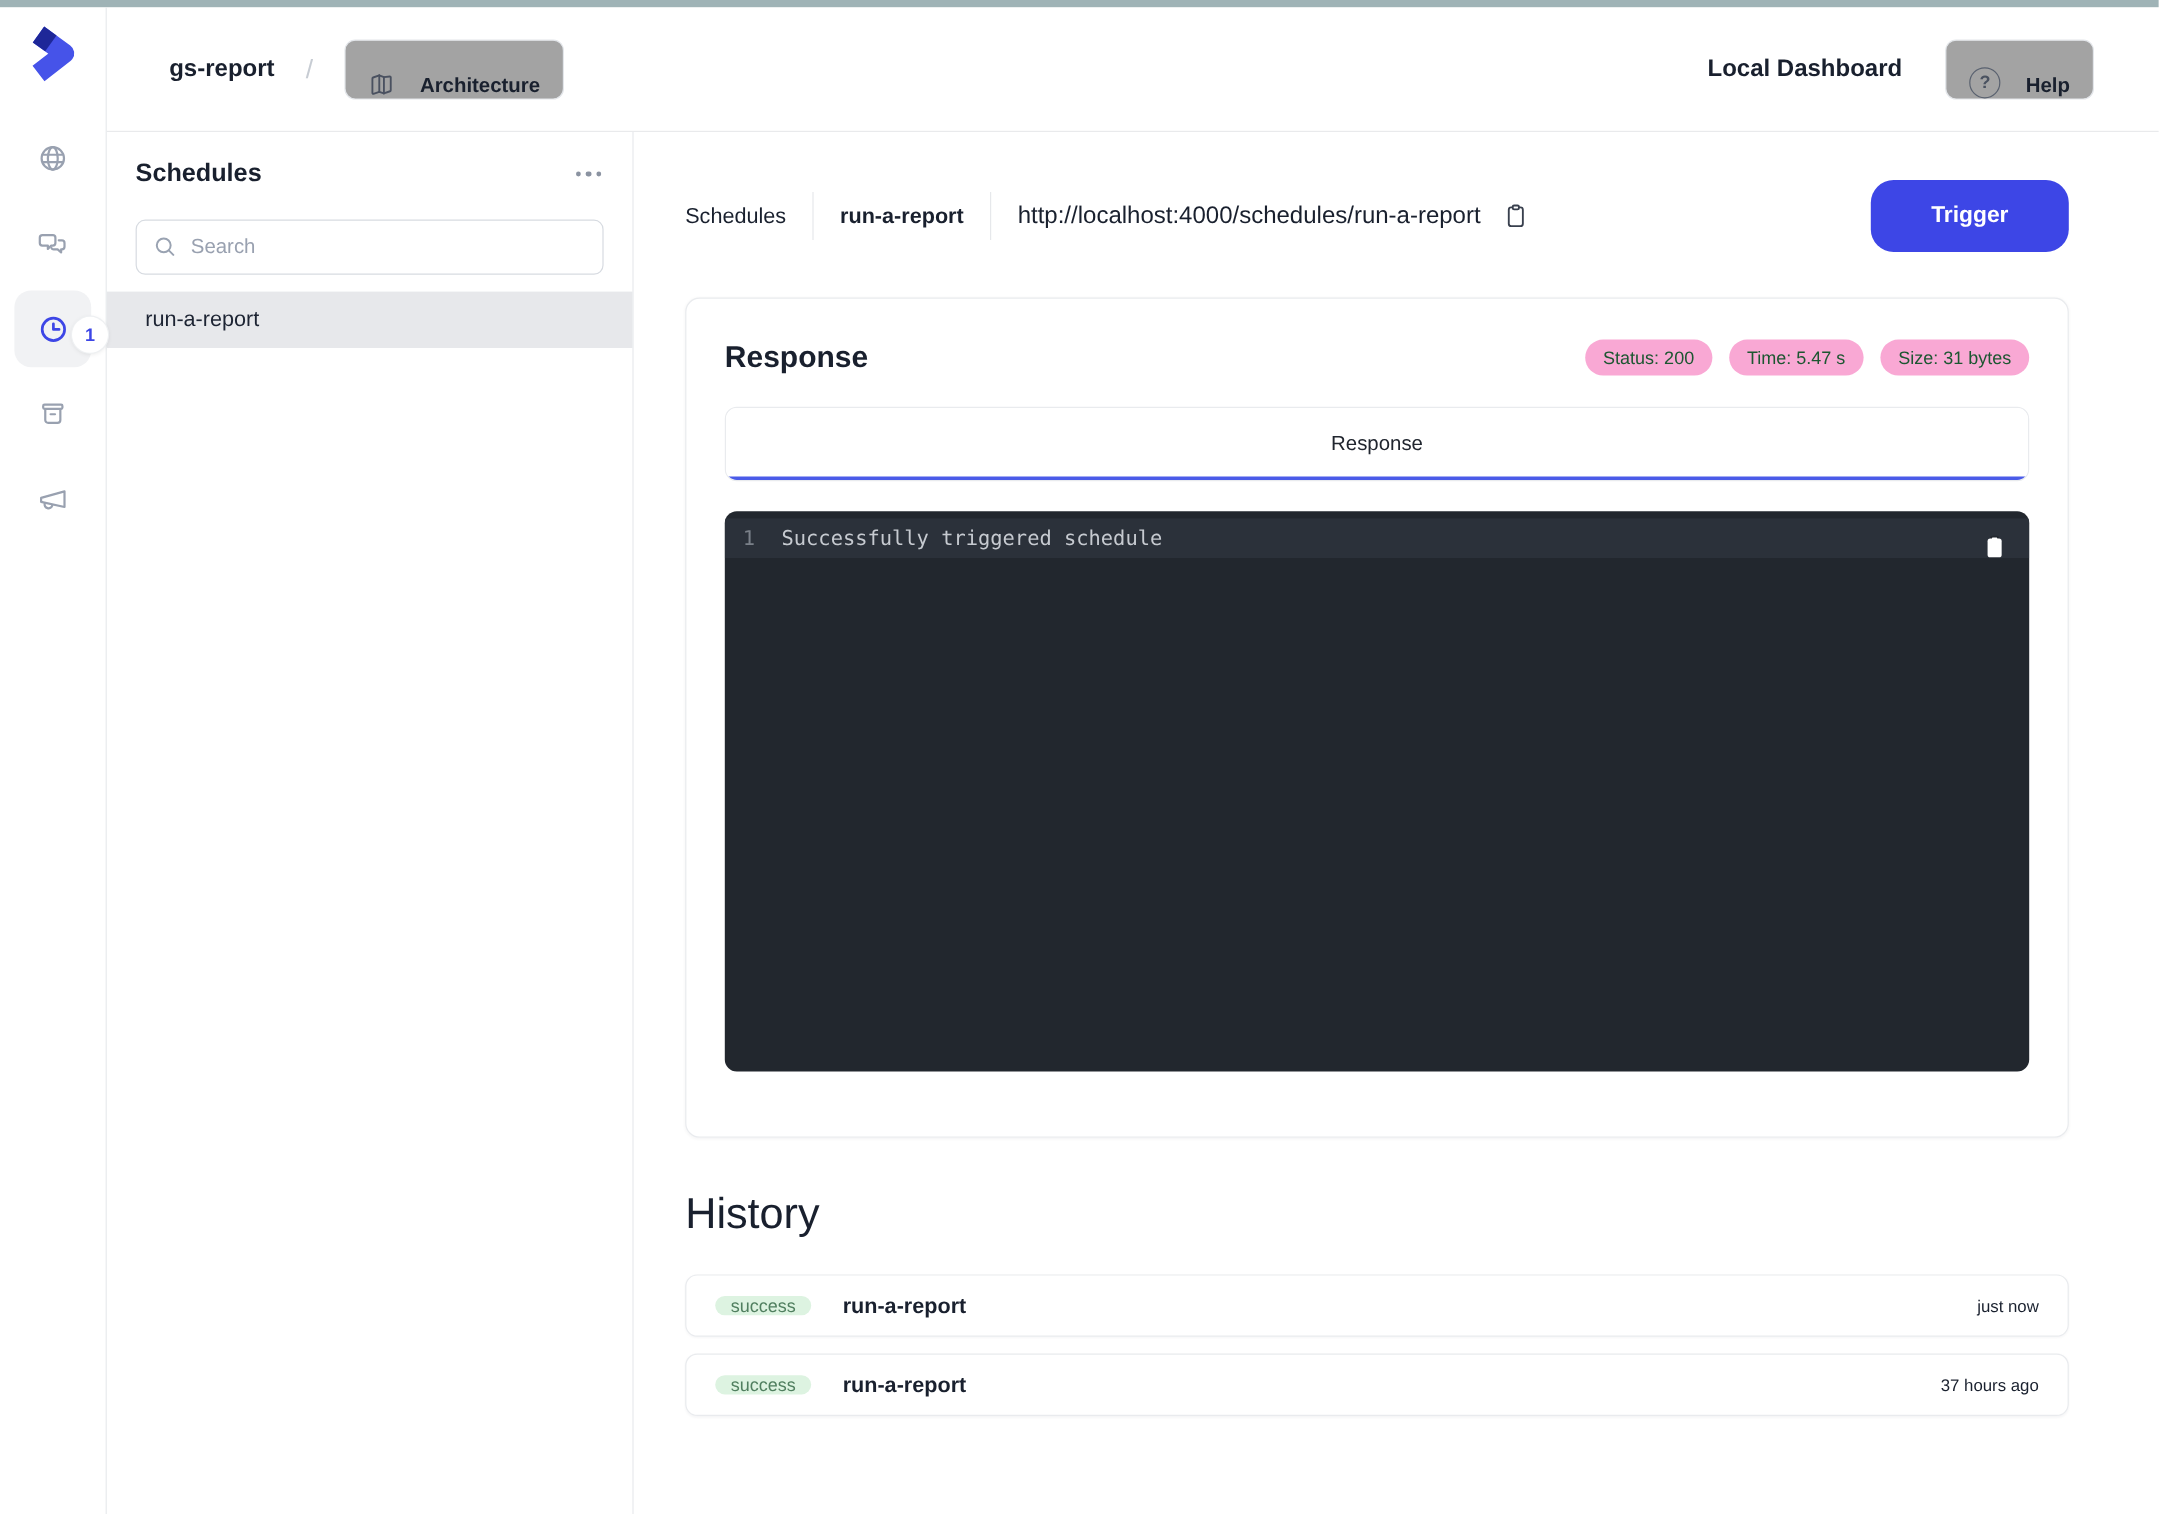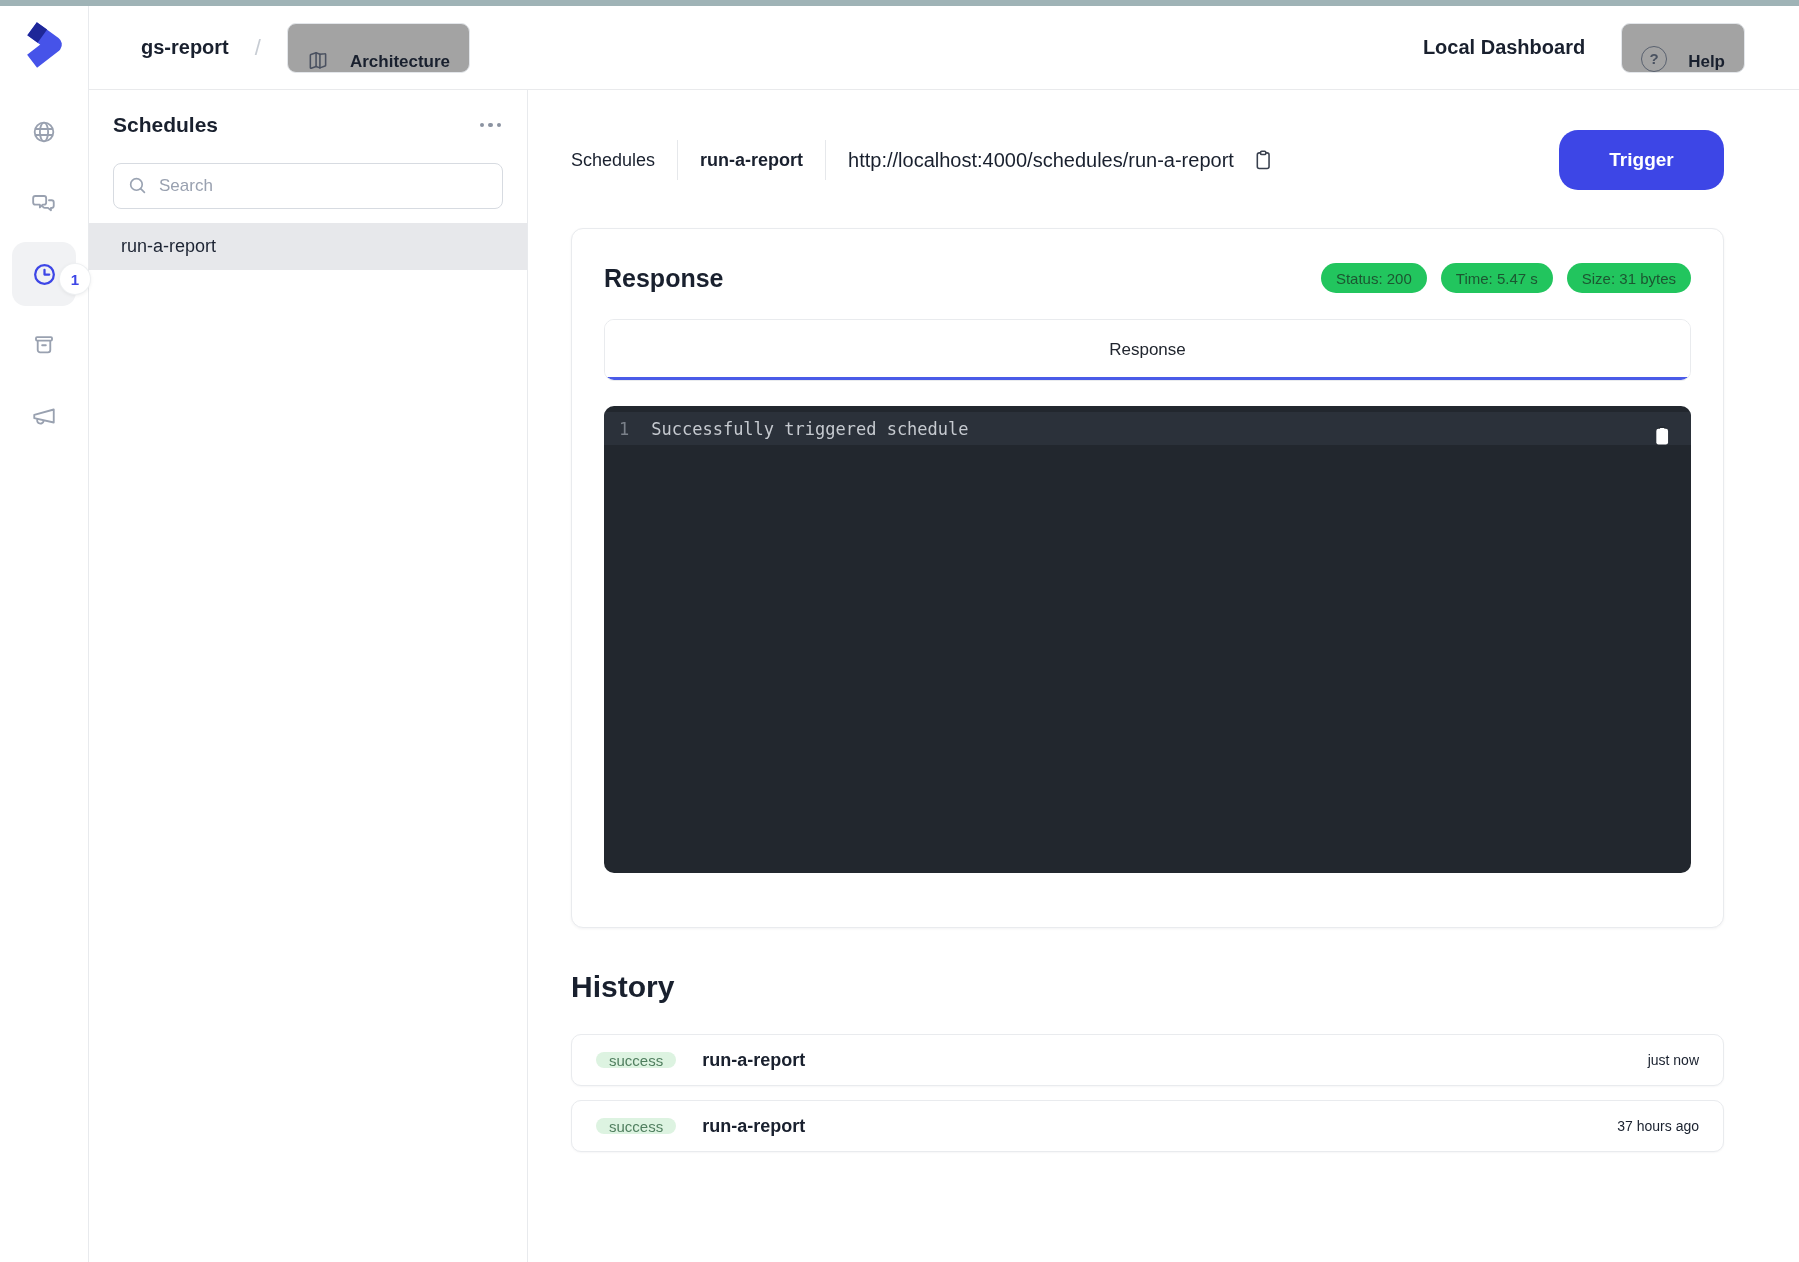--- a/index.html
+++ b/index.html
@@ -20,21 +20,21 @@
               align-items:center; justify-content:center; position:relative; cursor:pointer; }
   .nav-item.active { background:#f1f2f4; }
   .nav-badge { position:absolute; right:-14px; bottom:12px; width:30px; height:30px;
                background:#fff; border-radius:50%; box-shadow:0 0 0 1px #eef0f2, 0 1px 4px rgba(0,0,0,.10);
                color:#3d46e6; font-size:15px; font-weight:700;
                display:flex; align-items:center; justify-content:center; }
   .icon-svg { display:block; }
 
   
   .right-side { flex:1; display:flex; flex-direction:column; min-width:0; }
-  .header { height:84px; border-bottom:1px solid #e9eaec; display:flex;
+  .header { height:104px; border-bottom:1px solid #e9eaec; display:flex;
             align-items:center; justify-content:space-between; padding:0 54px 0 52px; flex-shrink:0; }
   .header-left { display:flex; align-items:center; gap:26px; }
   .project-name { font-size:20px; font-weight:700; color:#19202e; }
   .crumb-sep { font-size:22px; color:#c7ccd3; font-weight:400; }
   .btn-outline { display:flex; align-items:flex-end; gap:21px; height:50px; padding:0 19px;
                  border:1px solid #e3e6ea; border-radius:9px; background:#a3a3a3;
                  font-size:17px; font-weight:700; color:#19202e; cursor:pointer;
                  font-family:"Liberation Sans",sans-serif; }
   .header-right { display:flex; align-items:center; gap:36px; }
   .dash-title { font-size:20px; font-weight:700; color:#19202e; }
@@ -74,21 +74,21 @@
   .copy-url-btn { background:none; border:none; cursor:pointer; display:flex; padding:2px; }
   .trigger-btn { width:165px; height:60px; border:none; border-radius:19px; background:#3d46e6;
                  color:#fff; font-size:19px; font-weight:700; cursor:pointer;
                  font-family:"Liberation Sans",sans-serif; }
 
   .card { margin-top:38px; border:1px solid #e9ebee; border-radius:12px;
           padding:32px 32px 54px; box-shadow:0 1px 3px rgba(16,24,40,.05); background:#fff; }
   .card-head { display:flex; align-items:center; justify-content:space-between; height:34px; }
   .card-title { font-size:25px; font-weight:700; color:#19202e; }
   .badges { display:flex; gap:14px; }
-  .badge { background:#22c55e; color:#1c5631; font-size:15px; font-weight:500;
+  .badge { background:#f9a8d4; color:#1c5631; font-size:15px; font-weight:500;
            height:30px; padding:0 15px; border-radius:15px; display:flex; align-items:center; }
 
   .tabs { margin-top:24px; height:62px; display:flex; border:1px solid #e9ebee;
           border-radius:10px; overflow:hidden; background:#fff; }
   .tab { flex:1; display:flex; align-items:center; justify-content:center; gap:13px;
          font-size:17px; cursor:pointer; position:relative; background:#fff; border:none;
          font-family:"Liberation Sans",sans-serif; }
   .tab + .tab { border-left:1px solid #e9ebee; }
   .tab.active { color:#21262f; font-weight:500; }
   .tab.active::after { content:""; position:absolute; left:0; right:0; bottom:0;
@@ -100,21 +100,21 @@
 
   .code { margin-top:25px; height:467px; background:#22272e; border-radius:10px;
           position:relative; font-family:"DejaVu Sans Mono", monospace; font-size:17px;
           padding-top:6px; overflow:hidden; }
   .code-line { height:33px; display:flex; align-items:center; background:#2b313a; }
   .line-num { padding-left:15px; color:#7a8089; }
   .line-text { margin-left:22px; color:#c6cad0; }
   .copy-code-btn { position:absolute; top:16px; right:16px; background:none; border:none;
                    cursor:pointer; display:flex; padding:2px; }
 
-  .history-title { margin-top:42px; font-size:30px; font-weight:700; color:#19202e; }
+  .history-title { margin-top:42px; font-size:36px; font-weight:400; color:#19202e; }
   .history-rows { margin-top:30px; display:flex; flex-direction:column; gap:14px; }
   .hrow { height:52px; border:1px solid #e9ebee; border-radius:10px; background:#fff;
           display:flex; align-items:center; padding:0 24px;
           box-shadow:0 1px 2px rgba(16,24,40,.04); cursor:pointer; }
   .hstatus { background:#ddf3e1; color:#507f5f; font-size:15px; height:16px; padding:0 13px;
              border-radius:14px; display:flex; align-items:center; }
   .hname { margin-left:26px; font-size:18px; font-weight:700; color:#19202e; }
   .htime { margin-left:auto; font-size:14px; color:#19202e; }
 </style>
 </head>

